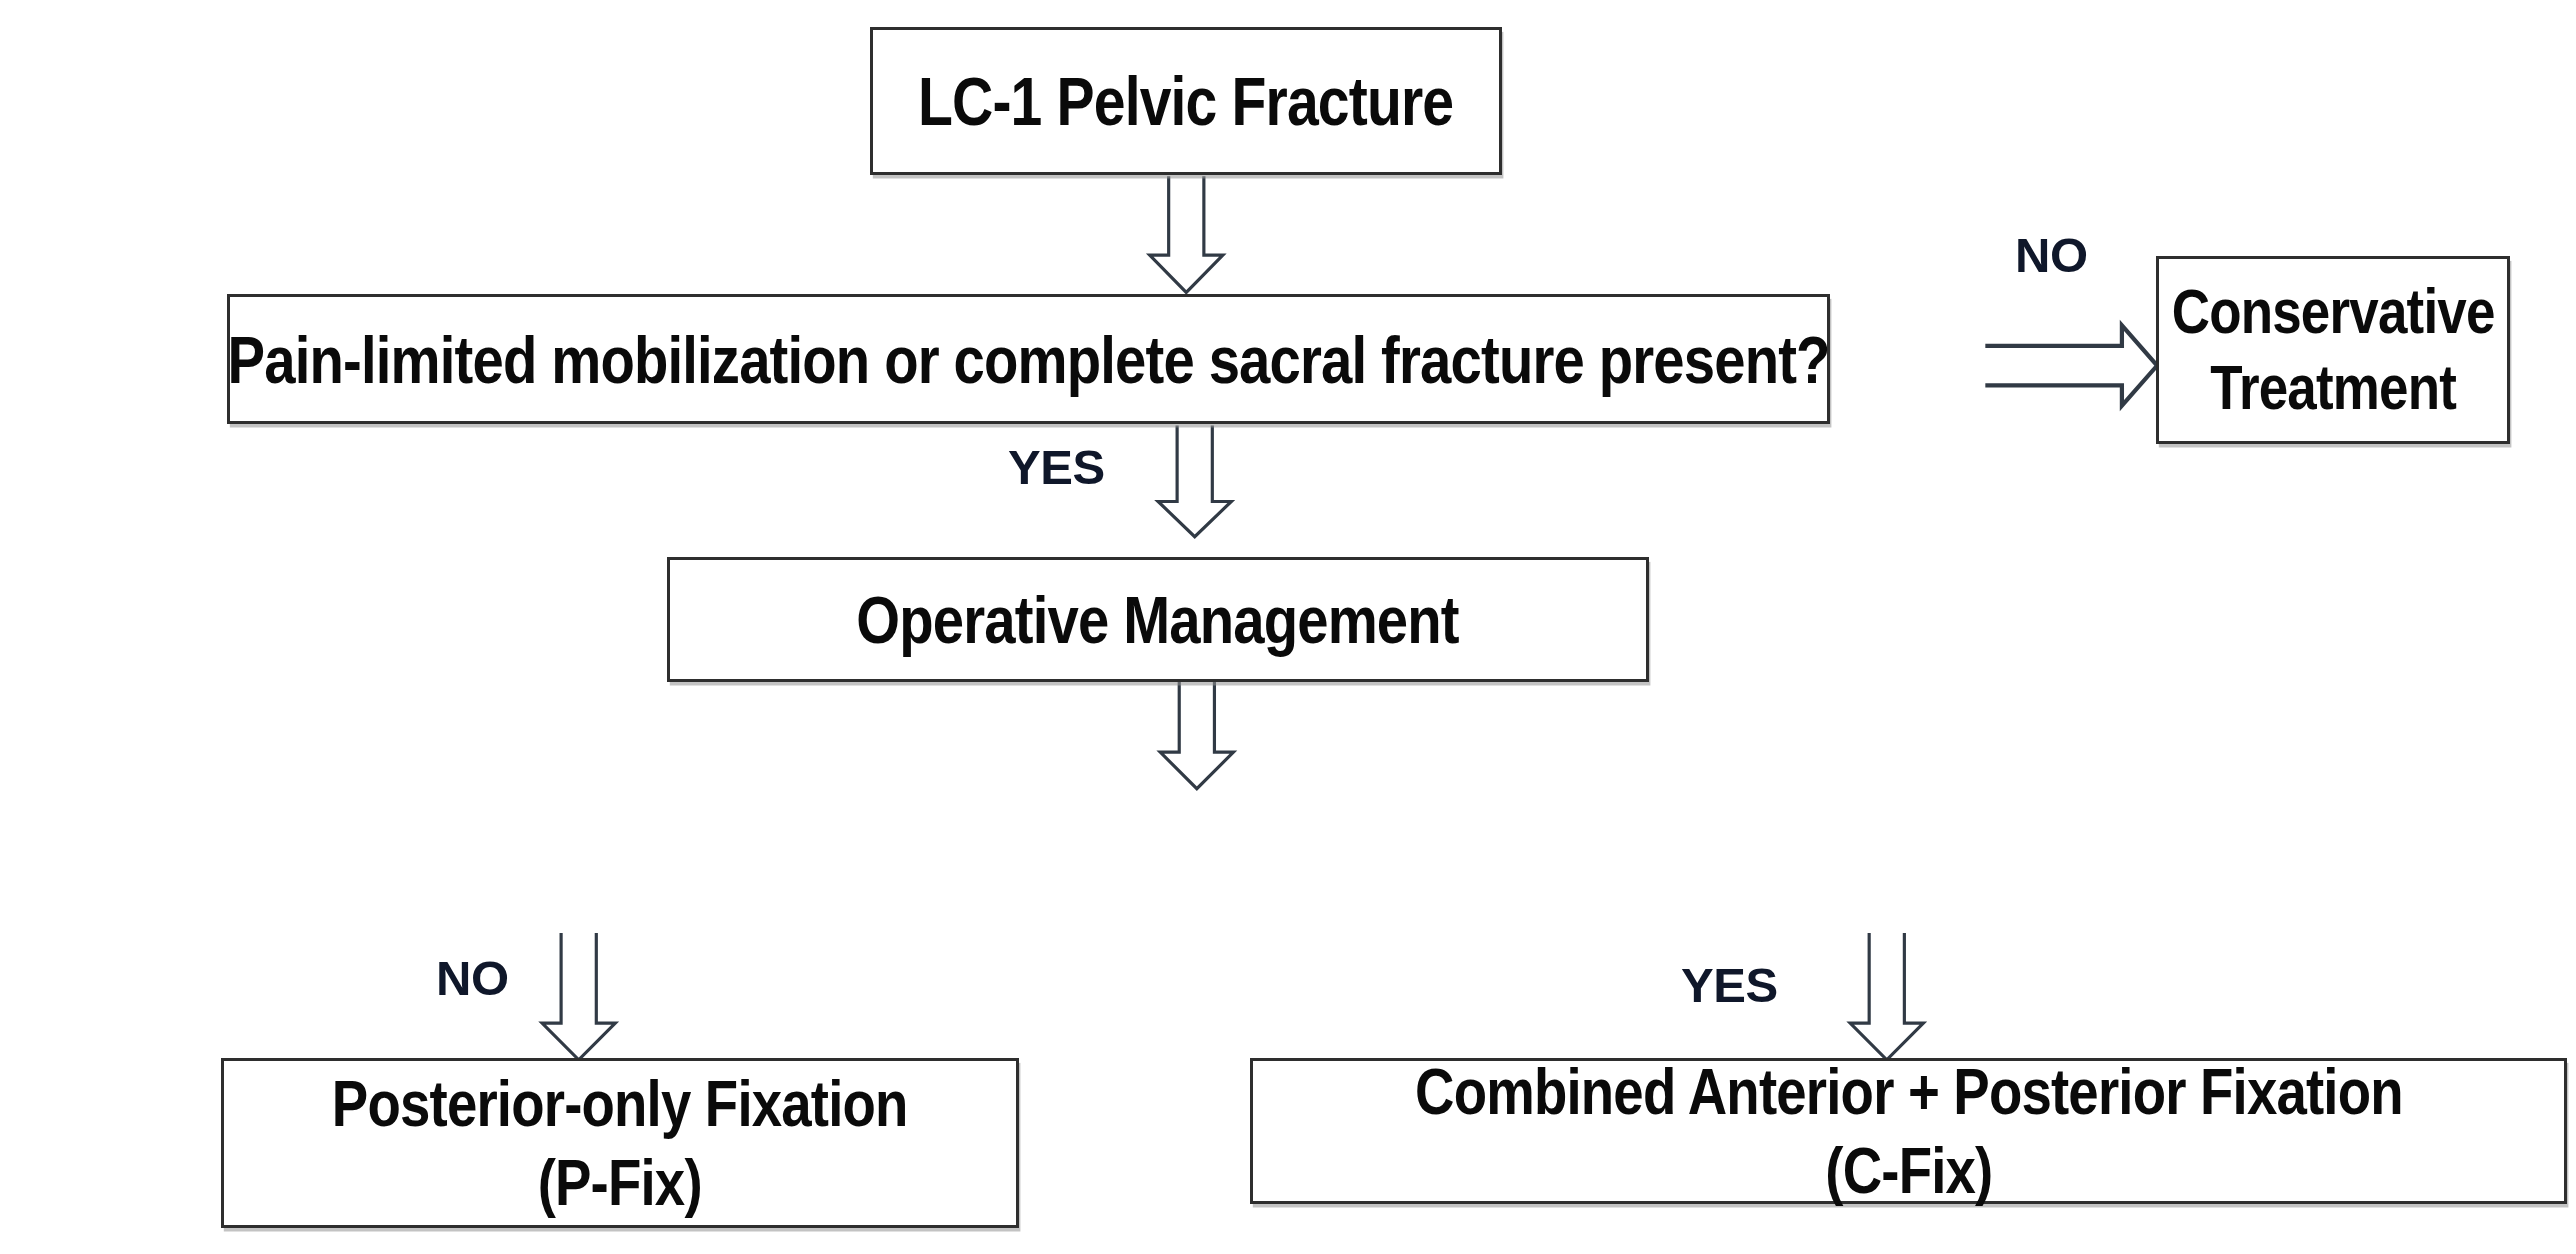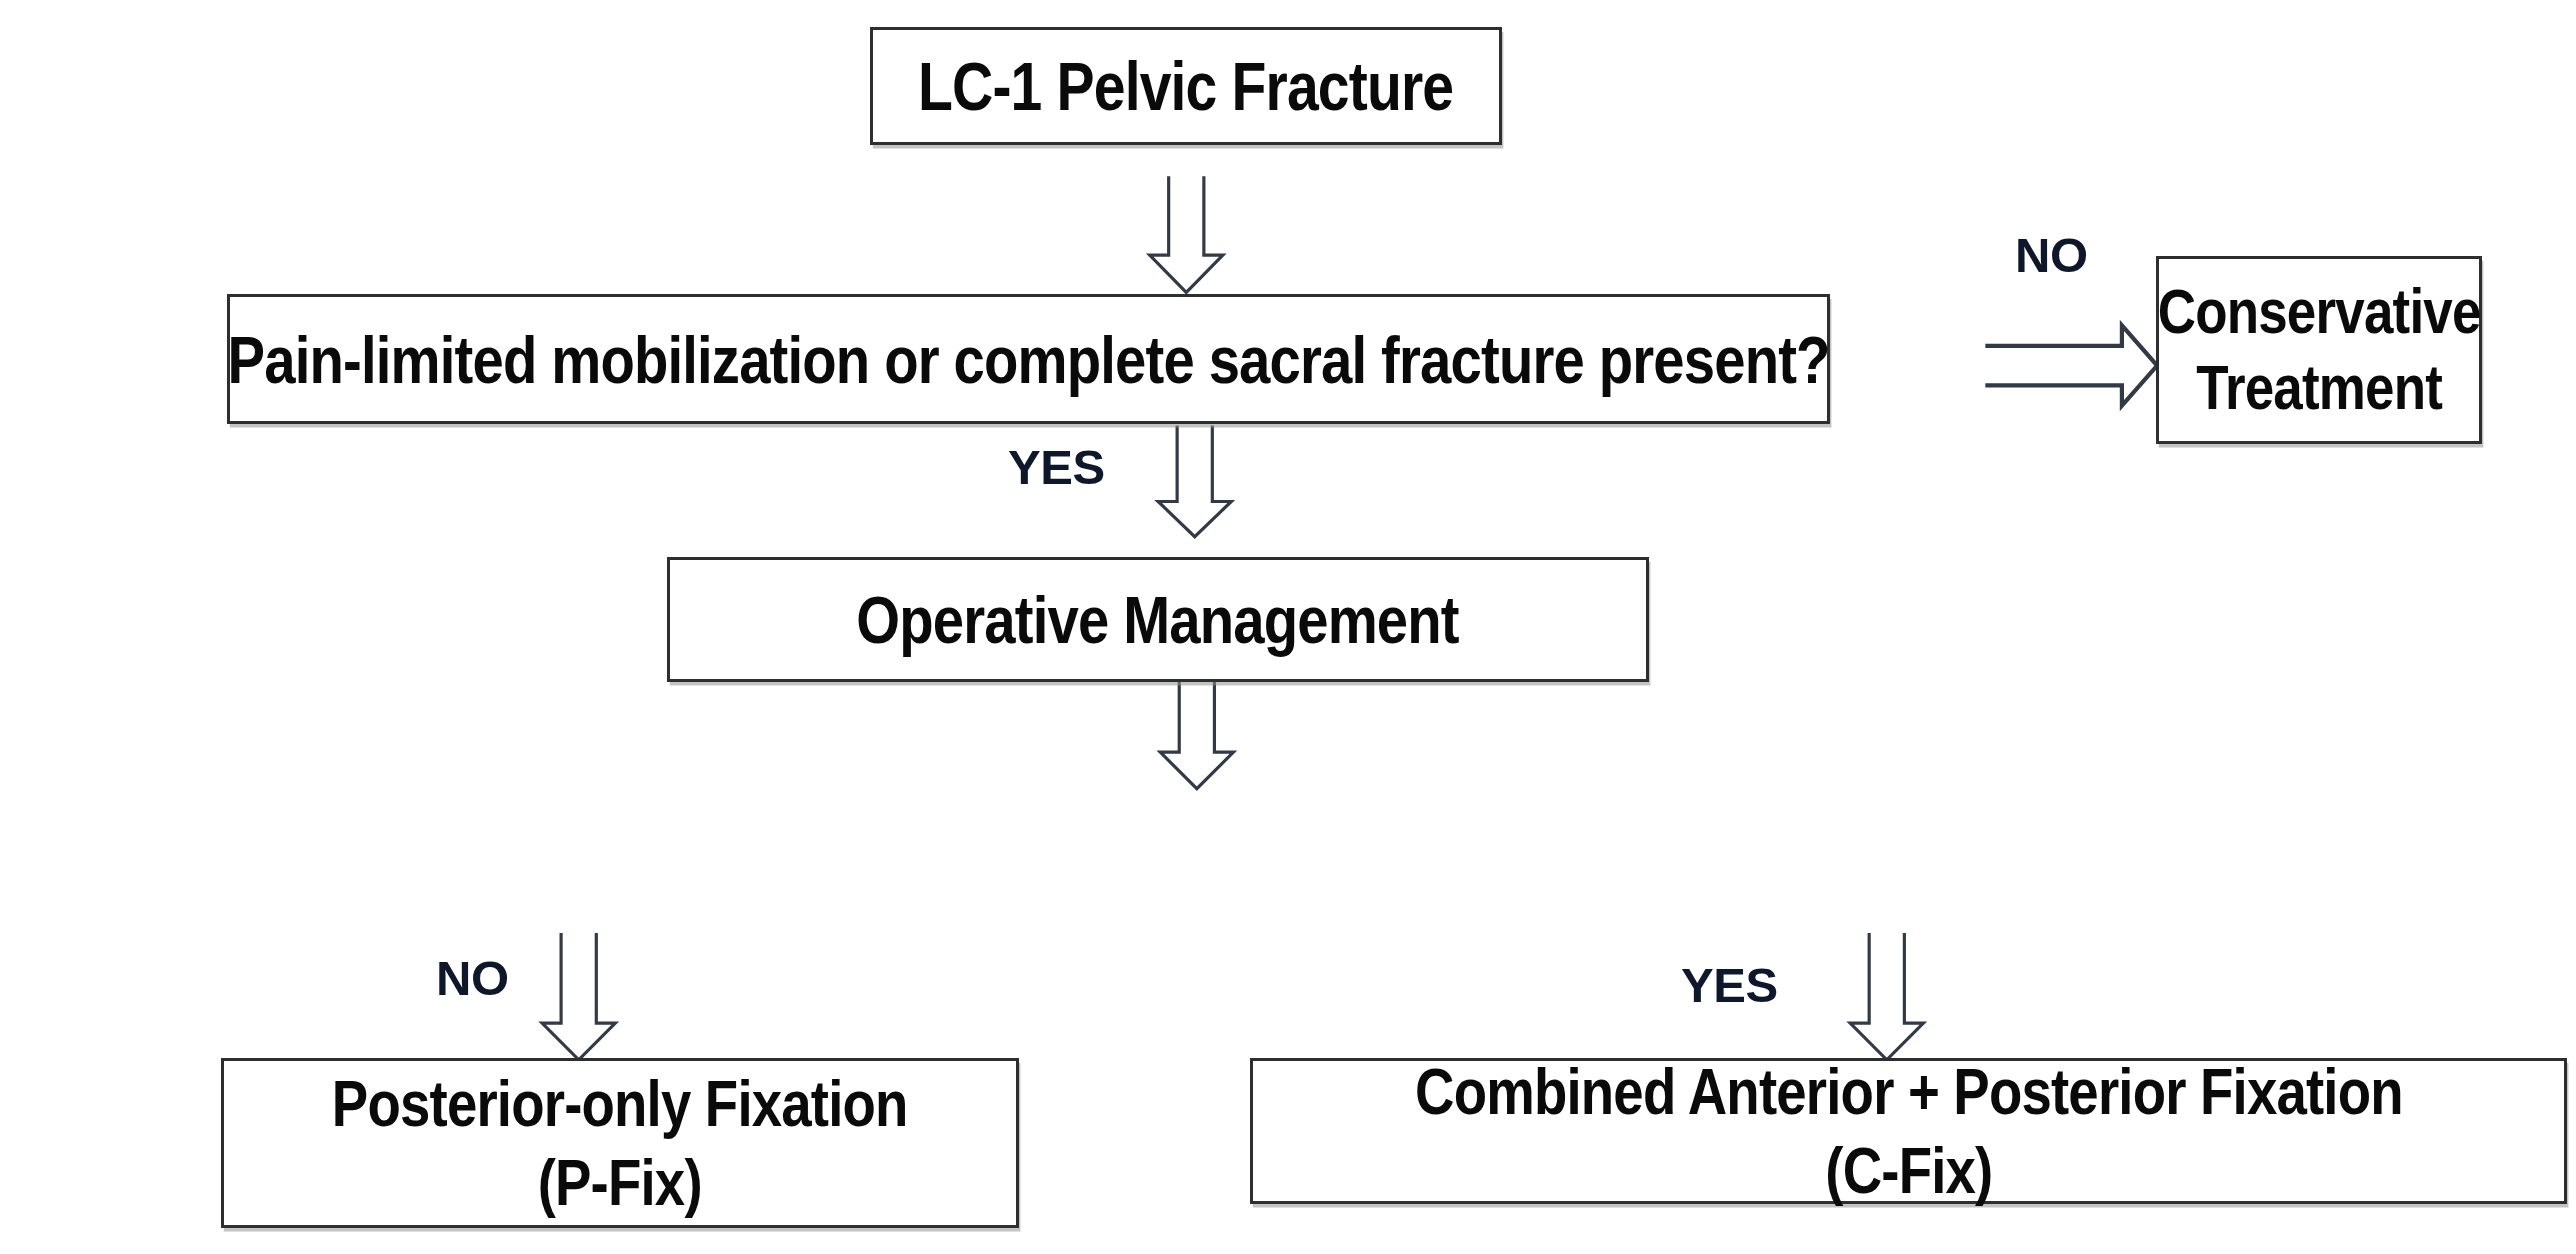--- a/index.html
+++ b/index.html
@@ -44,25 +44,25 @@
   .edge-label {
     position: absolute;
     z-index: 3;
     font-weight: bold;
     color: #0f172a;
     font-size: 49px;
     line-height: 1;
     letter-spacing: -0.01em;
   }
   
-  #node-lc1           { left: 870px; top: 27px;   width: 632px;  height: 118px; }
+  #node-lc1           { left: 870px; top: 27px;   width: 632px;  height: 148px; }
   #node-lc1 .node-text { font-size: 68px; }
   #node-q-mobilization { left: 227px;  top: 294px;  width: 1603px; height: 130px; }
   #node-q-mobilization .node-text { font-size: 67px; }
-  #node-conservative  { left: 2156px; top: 256px;  width: 326px;  height: 188px; }
+  #node-conservative  { left: 2156px; top: 256px;  width: 354px;  height: 188px; }
   #node-conservative .node-text { font-size: 63px; line-height: 1.2; }
   #node-operative     { left: 667px;  top: 557px;  width: 982px; height: 125px; }
   #node-operative .node-text { font-size: 67px; }
   #node-q-anterior    { left: 13.4px;   top: 787px; width: 2554px; height: 144px; }
   #node-q-anterior .node-text { font-size: 67px; }
   #node-pfix          { left: 221px;  top: 1058px; width: 798px; height: 170px; }
   #node-pfix .node-text { font-size: 65px; line-height: 1.22; }
   #node-cfix          { left: 1250px; top: 1058px; width: 1317px; height: 146px; }
   #node-cfix .node-text { font-size: 65px; line-height: 1.22; }
   

